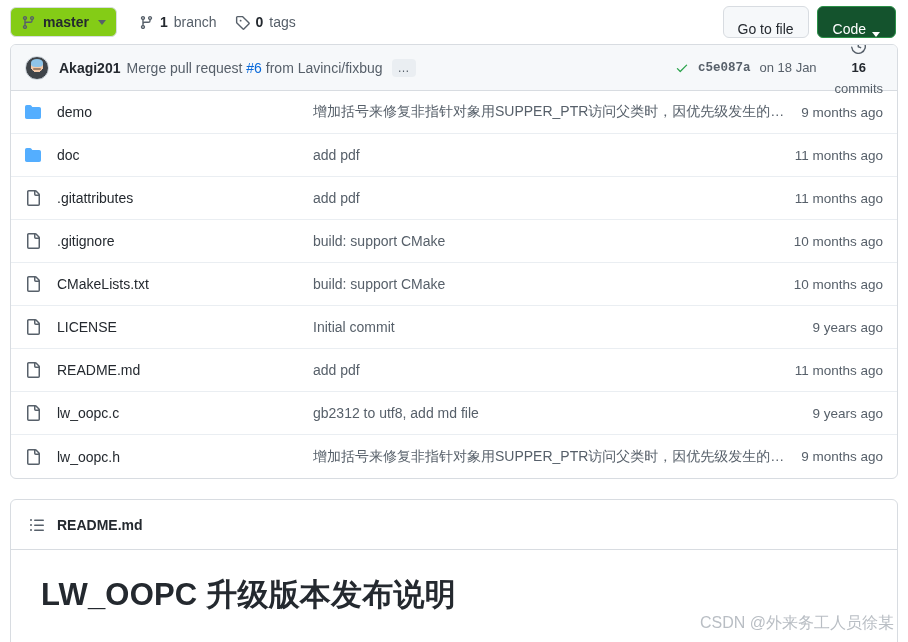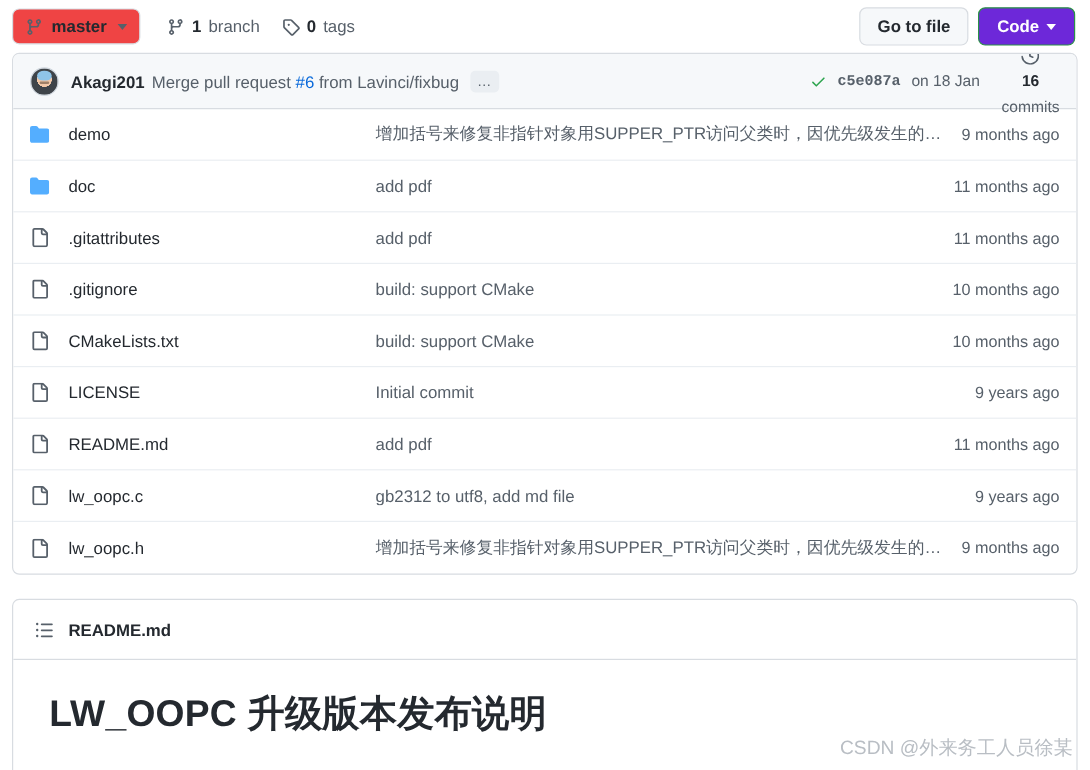--- a/index.html
+++ b/index.html
@@ -15,50 +15,50 @@
 
   
   .toolbar {
     display: flex; align-items: center;
     height: 44px; padding: 0 12px 0 10px;
   }
   .branch-btn {
     display: flex; align-items: center; gap: 7px;
     height: 30px; padding: 0 10px;
     border: 1px solid #d8dce1; border-radius: 6px;
-    background: #ef4444; cursor: pointer;
+    background: #84cc16; cursor: pointer;
     font-size: 14px; font-weight: bold; color: #24292f;
   }
   .branch-btn .caret { margin-left: 2px; }
   .caret {
     width: 0; height: 0;
     border-left: 4px solid transparent;
     border-right: 4px solid transparent;
     border-top: 5px solid #57606a;
     display: inline-block;
   }
   .caret.white { border-top-color: #ffffff; }
   .meta-group { display: flex; align-items: center; gap: 18px; margin-left: 22px; }
   .meta-item {
     display: flex; align-items: center; gap: 6px;
     font-size: 14px; color: #57606a; cursor: pointer;
   }
   .meta-item b { color: #24292f; font-weight: bold; }
   .spacer { flex: 1 1 auto; }
   .btn-group { display: flex; align-items: center; gap: 8px; }
   .btn {
-    display: flex; align-items: center; gap: 6px;
+    display: flex; align-items: flex-end; gap: 6px;
     height: 32px; padding: 0 14px;
     border: 1px solid #d8dce1; border-radius: 6px;
     background: #f6f8fa; color: #24292f;
-    font-size: 14px; font-weight: bold; cursor: pointer;
+    font-size: 14px; font-weight: normal; cursor: pointer;
     white-space: nowrap;
   }
   .btn.code {
-    background: #6d28d9; border-color: #2a9147; color: #fff;
+    background: #14532d; border-color: #2a9147; color: #fff;
     padding: 0 15px;
   }
 
   
   .panel {
     margin: 0 10px;
     border: 1px solid #d8dce1; border-radius: 6px;
     overflow: hidden; background: #fff;
   }
   .commit-bar {

